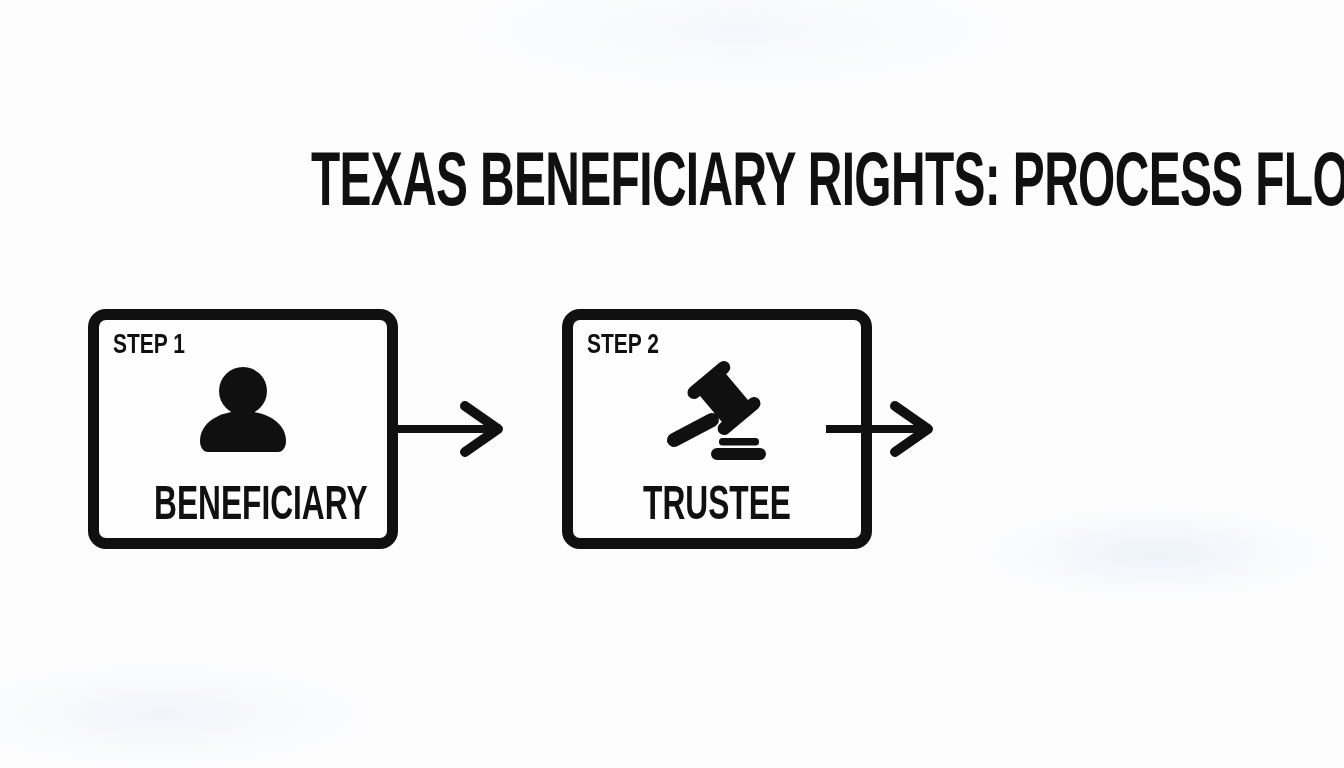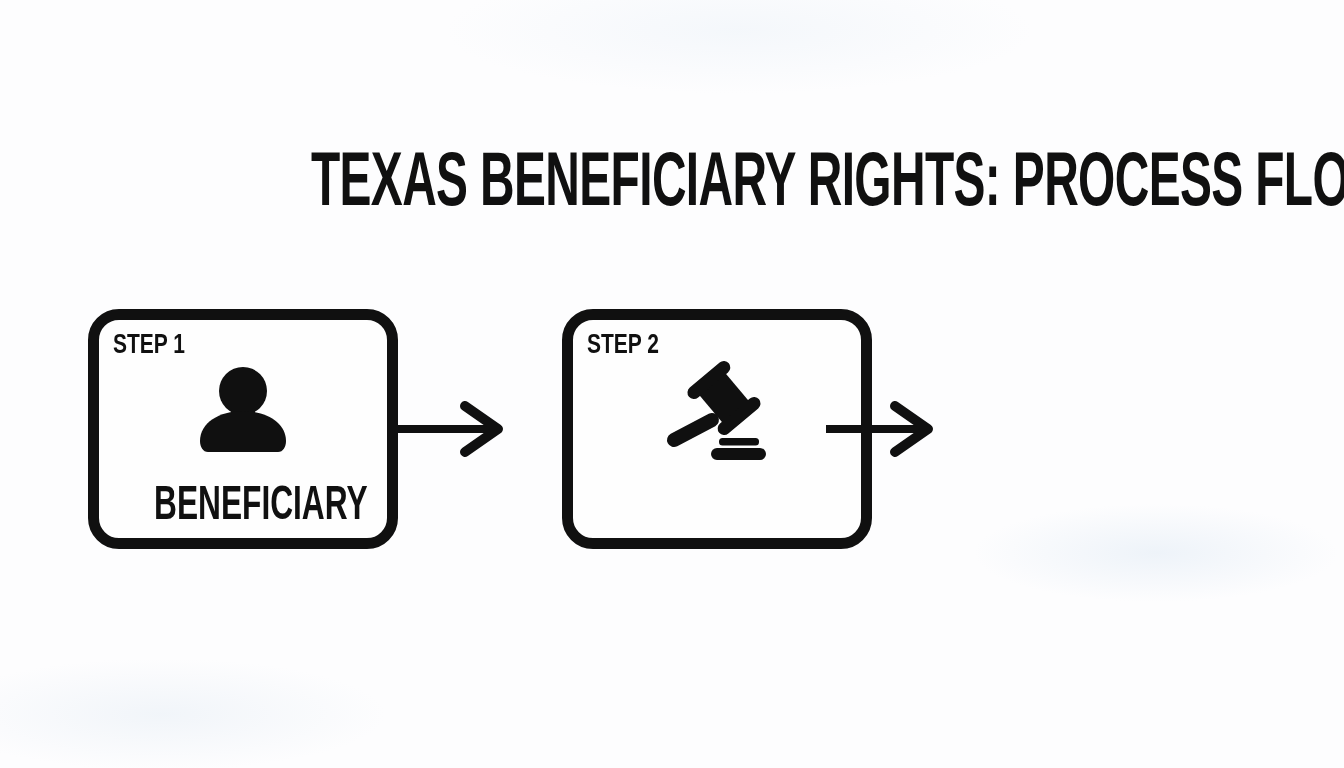--- a/index.html
+++ b/index.html
@@ -14,21 +14,21 @@
     color:#101010;
   }
   .title{
     position:absolute;top:141px;left:-7px;width:100%;
     text-align:center;font-size:76px;font-weight:bold;line-height:1;
     white-space:nowrap;
   }
   .title .squeeze{display:inline-block;transform:scaleX(0.63);transform-origin:50% 50%;letter-spacing:-1px;}
   .box{
     position:absolute;top:309px;width:310px;height:240px;
-    border:11px solid #101010;border-radius:31px;background:#fefefe;
+    border:11px solid #101010;border-radius:18px;background:#fefefe;
     box-sizing:border-box;
   }
   .box-1{left:88px;}
   .box-2{left:518px;margin-left:44px;}
   .box-3{left:947px;}
   .step-label{
     position:absolute;top:10px;left:14px;
     font-size:28px;font-weight:bold;line-height:1;white-space:nowrap;
   }
   .step-label .squeeze{display:inline-block;transform:scaleX(0.75);transform-origin:0 50%;}
@@ -93,20 +93,23 @@
         <g transform="rotate(-40 60 31)" fill="#101010">
           <rect x="43" y="13" width="34" height="36"></rect>
           <rect x="34" y="1" width="52" height="13" rx="6.5"></rect>
           <rect x="34" y="48" width="52" height="13" rx="6.5"></rect>
         </g>
         <line x1="48" y1="53" x2="10" y2="73" stroke="#101010" stroke-width="14" stroke-linecap="round"></line>
         <rect x="55" y="71" width="40" height="7.5" rx="3.5" fill="#101010"></rect>
         <rect x="47" y="81" width="55" height="12" rx="6" fill="#101010"></rect>
       </svg>
     </div>
+    <div class="box-label">
+      <span class="squeeze">TRUSTEE</span>
+    </div>
   </div>
 
   <svg class="arrow arrow-2" viewBox="0 0 116 60">
     <line x1="2" y1="30" x2="100" y2="30" stroke="#101010" stroke-width="8"></line>
     <polyline points="71,7 104,30 71,53" fill="none" stroke="#101010" stroke-width="10" stroke-linecap="round" stroke-linejoin="round"></polyline>
   </svg>
 
 
 </div>
 

